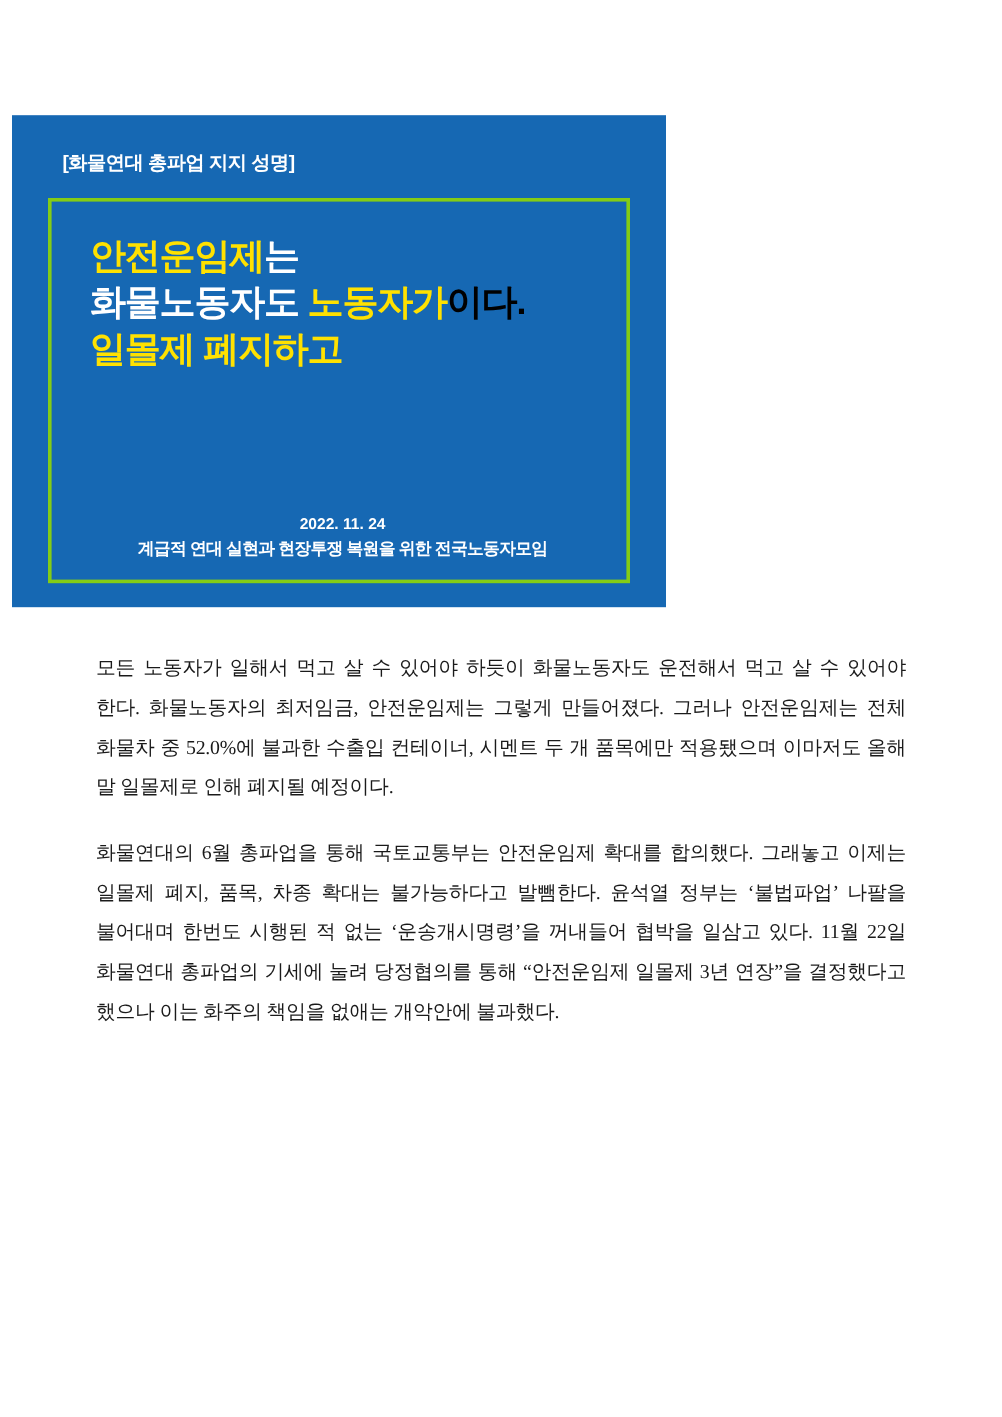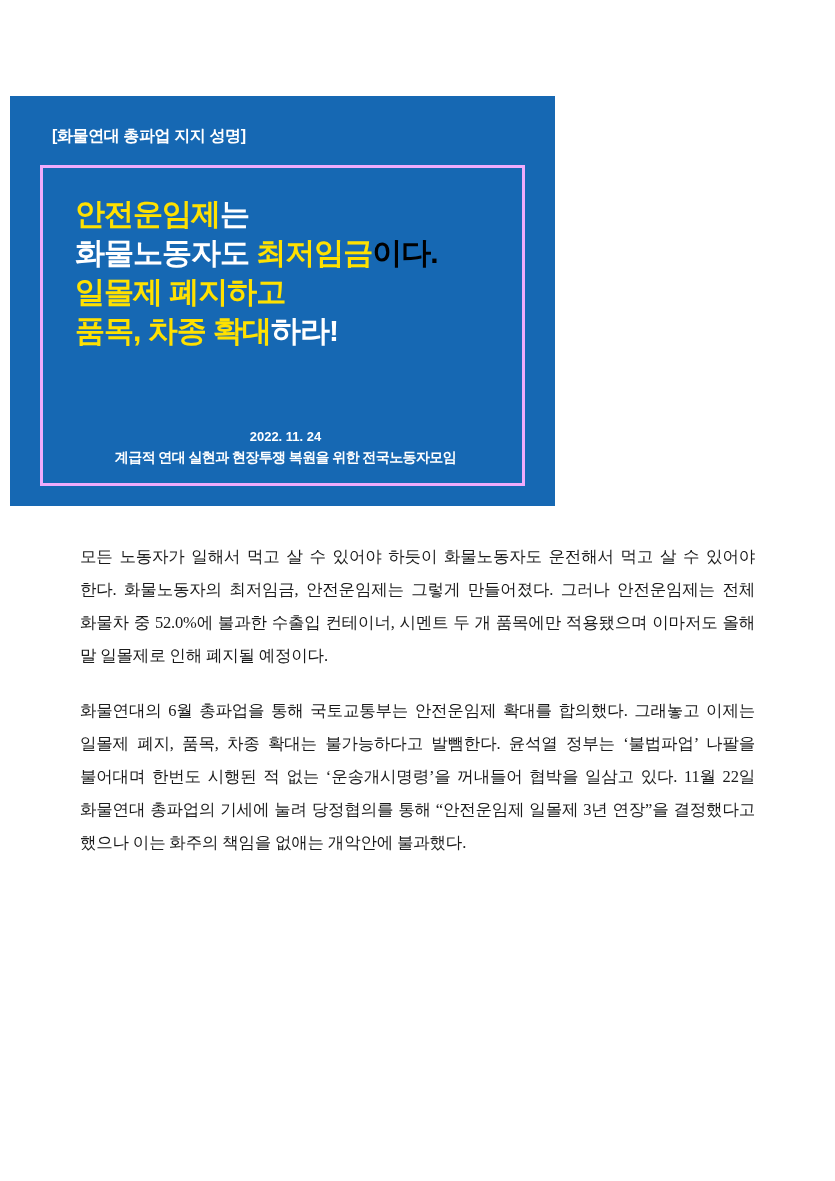--- a/index.html
+++ b/index.html
@@ -44,21 +44,21 @@
   .poster-kicker {
     color: #ffffff;
     font-size: 16px;
     font-weight: bold;
     letter-spacing: -0.4px;
     margin: 4px 0 0 12px;
   }
   .poster-frame {
     margin-top: 18px;
     flex: 1;
-    border: 3px solid #f0abfc;
+    border: 3px solid #84cc16;
     box-sizing: border-box;
     display: flex;
     flex-direction: column;
     justify-content: space-between;
     padding: 26px 26px 14px 32px;
   }
   .headline {
     font-size: 30px;
     line-height: 1.30;
     font-weight: bold;
@@ -107,23 +107,22 @@
 <body>
 
 <div class="page">
 
   <div class="poster-wrap">
     <div class="poster">
       <div class="poster-kicker">[화물연대 총파업 지지 성명]</div>
       <div class="poster-frame">
         <div class="headline">
             <span class="ln"><span style="color: rgb(255, 225, 0);">안전운임제</span><span style="color: rgb(255, 255, 255);">는</span></span>
-            <span class="ln"><span style="color: rgb(255, 255, 255);">화물노동자도 </span><span style="color: rgb(255, 225, 0);">최저임금</span><span style="color: #000000;">이다.</span></span>
+            <span class="ln"><span style="color: rgb(255, 255, 255);">화물노동자도 </span><span style="color: rgb(255, 225, 0);">노동자가</span><span style="color: #000000;">이다.</span></span>
             <span class="ln"><span style="color: rgb(255, 225, 0);">일몰제 폐지하고</span></span>
-            <span class="ln"><span style="color: rgb(255, 225, 0);">품목, 차종 확대</span><span style="color: rgb(255, 255, 255);">하라!</span></span>
           </div>
         <div class="poster-footer">
           <div class="poster-date">2022. 11. 24</div>
           <div class="poster-org">계급적 연대 실현과 현장투쟁 복원을 위한 전국노동자모임</div>
         </div>
       </div>
     </div>
   </div>
 
   <div class="body-text">

